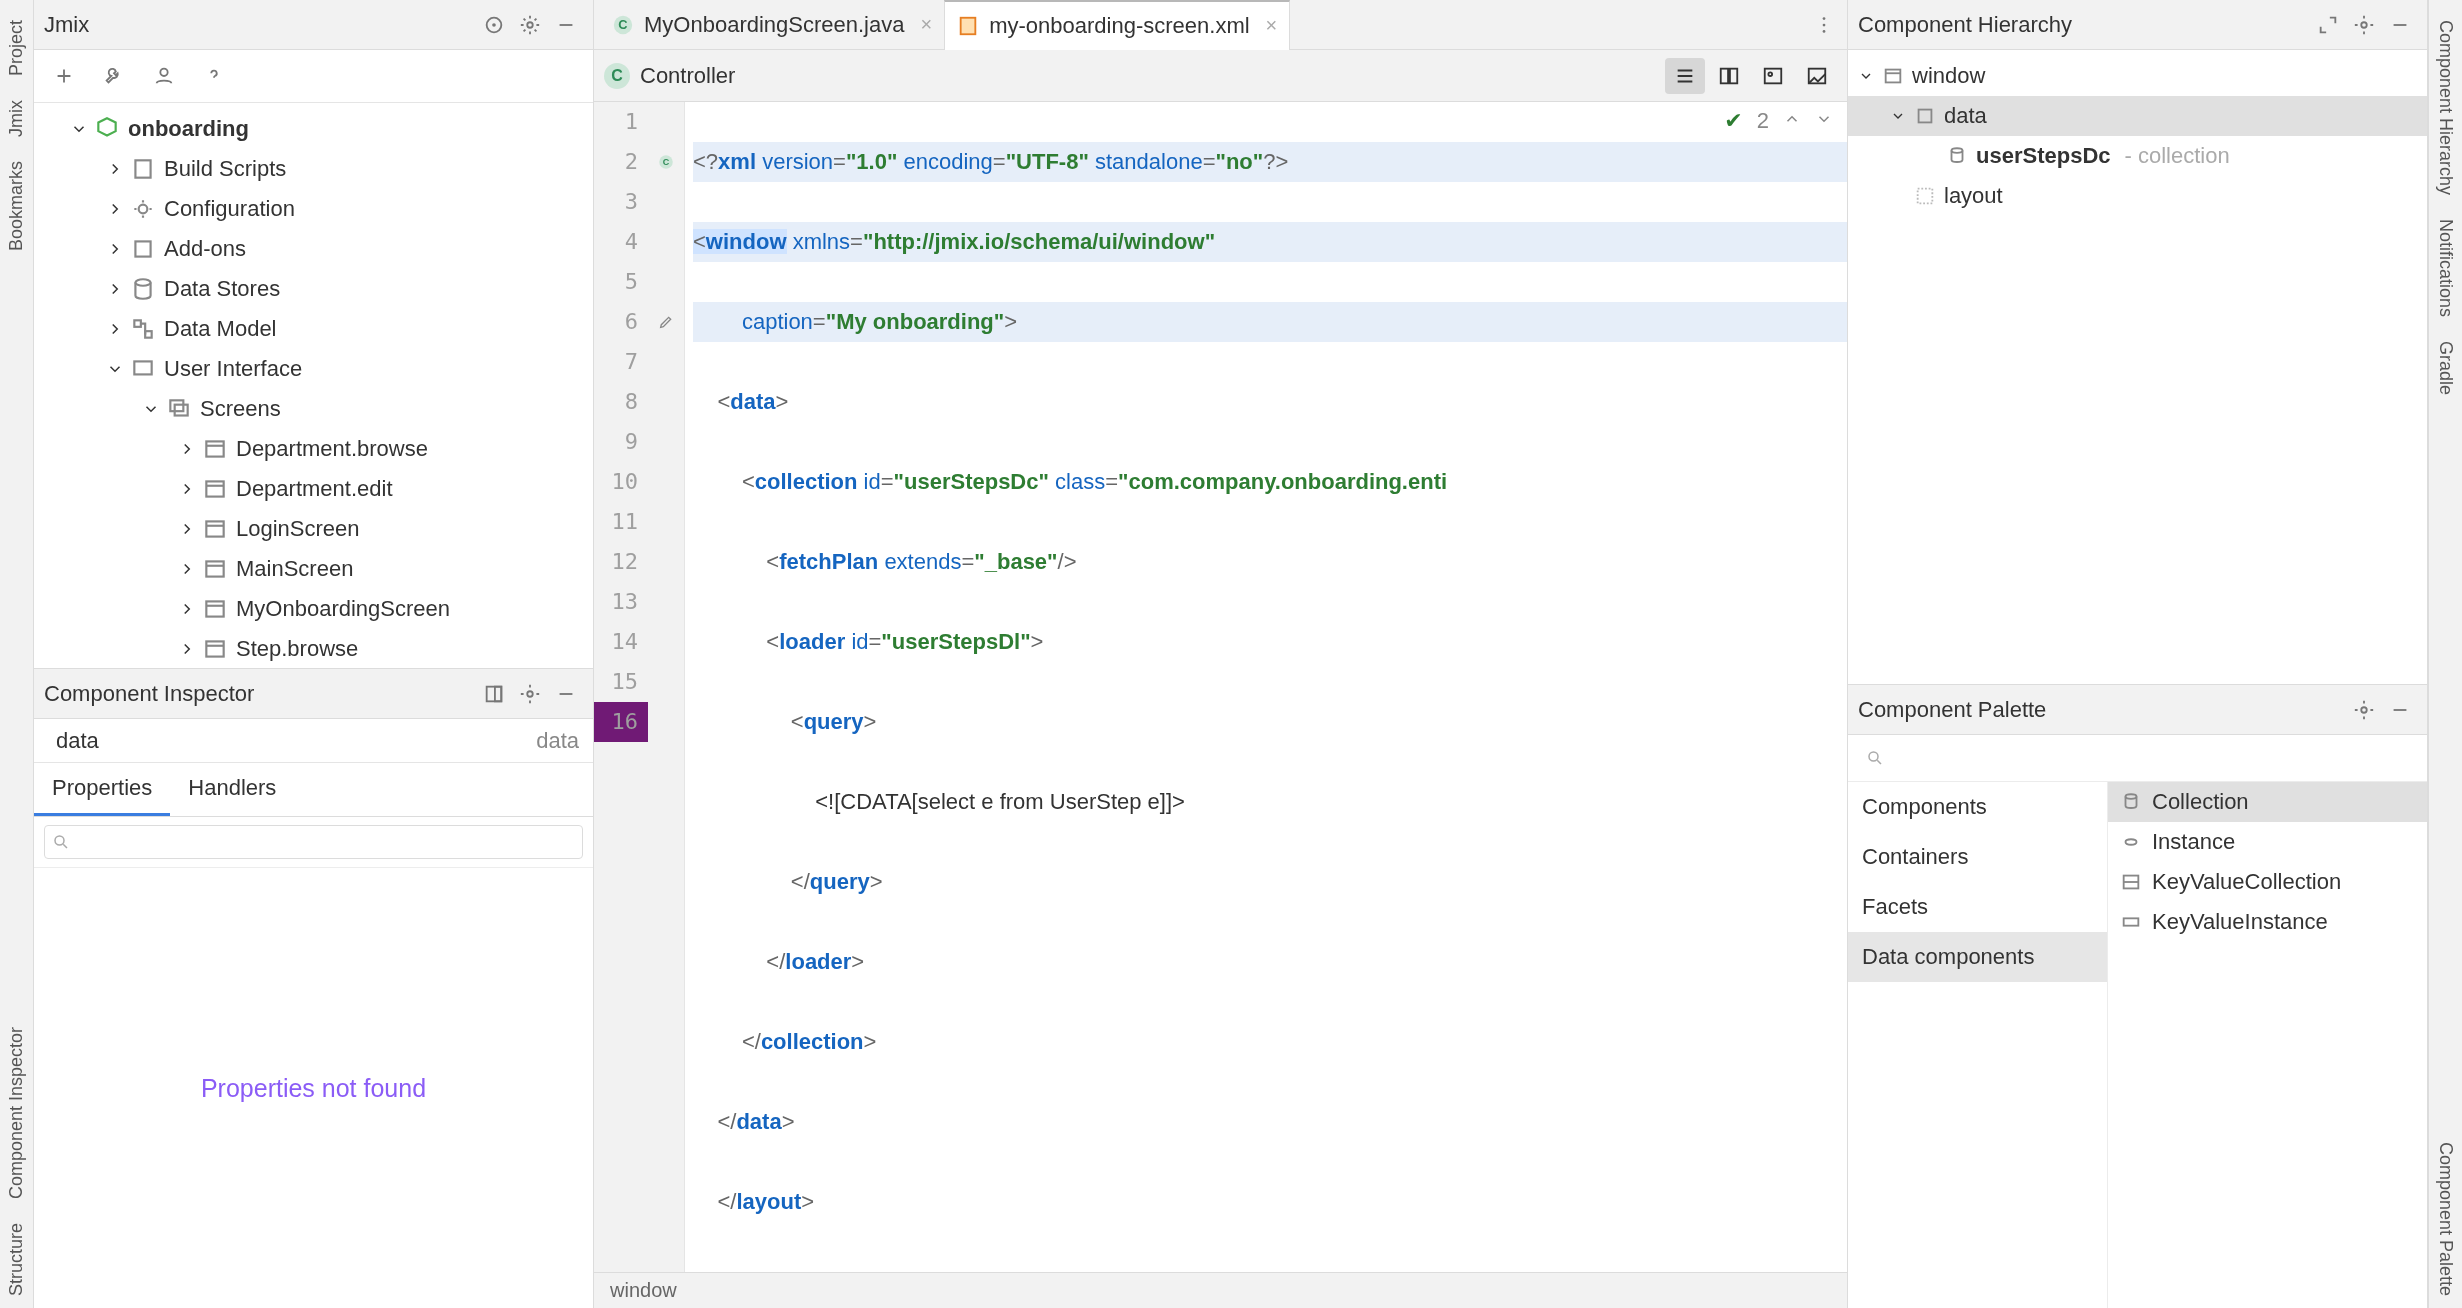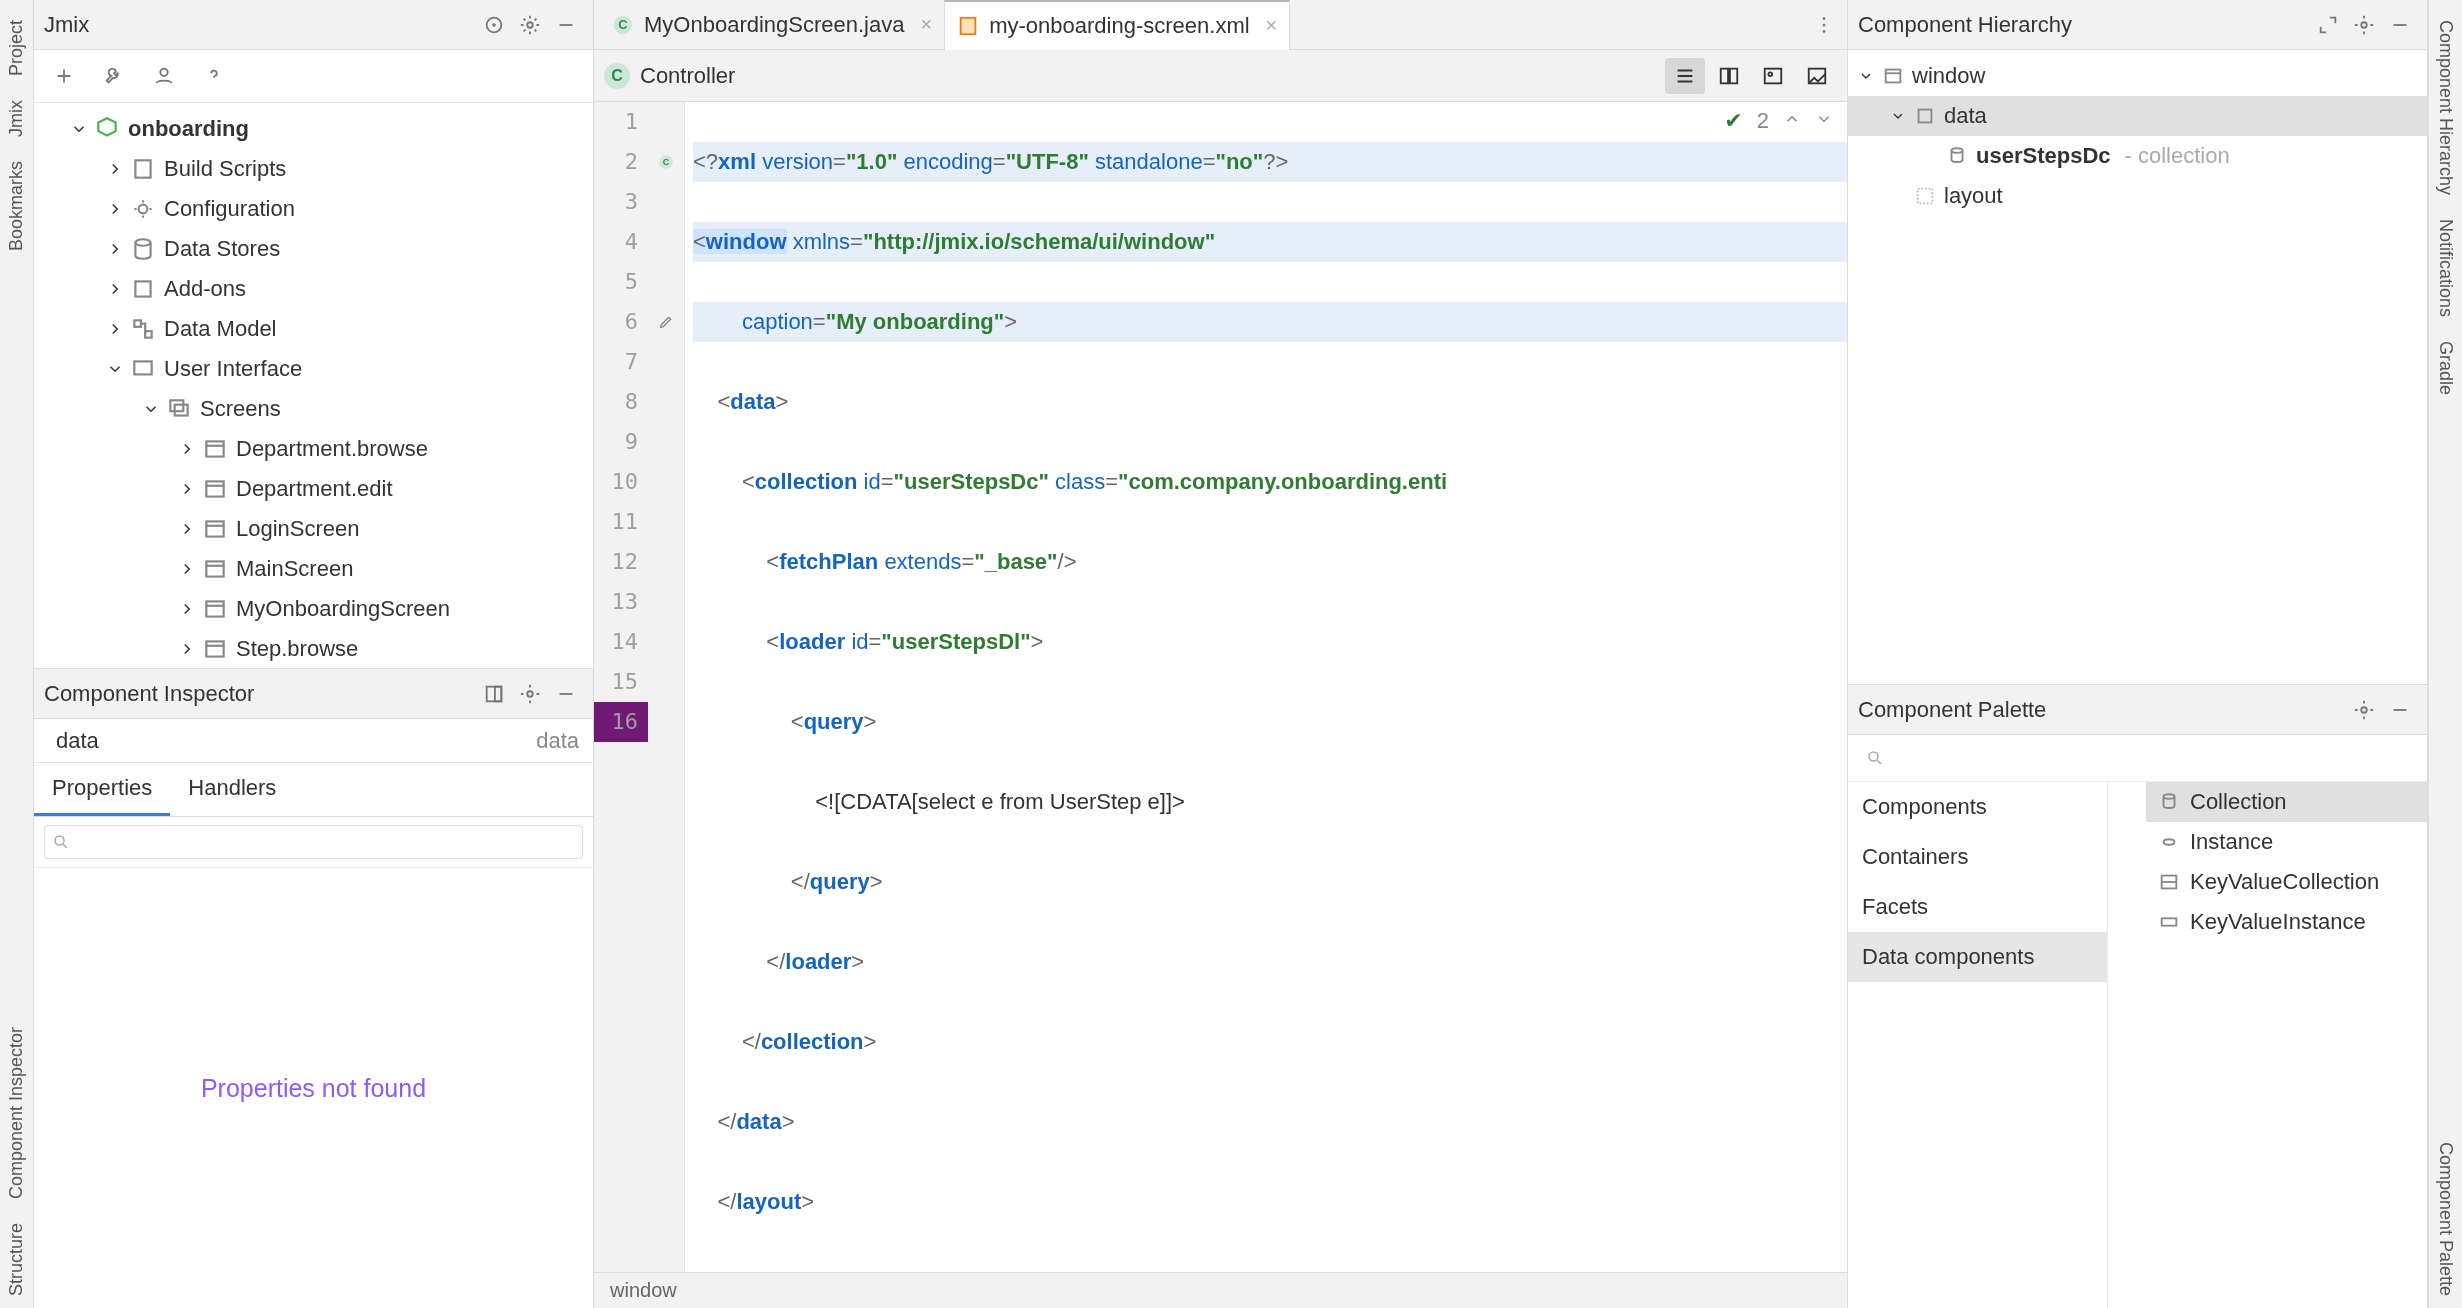--- a/index.html
+++ b/index.html
@@ -77,21 +77,21 @@
 
 .right-col { width: 580px; display: flex; flex-direction: column; background: #fff; border-right: 1px solid #dcdcdc; }
 .hierarchy-body { flex: 1; overflow: auto; padding: 6px 0; }
 .hrow { display: flex; align-items: center; height: 40px; padding: 0 10px; gap: 8px; }
 .hrow.sel { background: #e0e0e0; }
 .hrow .chev { width: 16px; }
 .hrow .ic { width: 22px; height: 22px; }
 .hrow .dim { color: #aaa; margin-left: 6px; }
 
 .palette-panel { border-top: 1px solid #dcdcdc; display: flex; flex-direction: column; height: 624px; }
-.palette-body { flex: 1; display: flex; gap: 38px; }
+.palette-body { flex: 1; display: flex; }
 .palette-cats { width: 260px; border-right: 1px solid #ececec; display: flex; flex-direction: column; }
 .palette-cats .cat { padding: 12px 14px; cursor: pointer; }
 .palette-cats .cat.active { background: #e6e6e6; }
 .palette-items { flex: 1; }
 .pitem { display: flex; align-items: center; height: 40px; padding: 0 12px; gap: 10px; cursor: pointer; }
 .pitem.sel { background: #e0e0e0; }
 .pitem .ic { width: 22px; height: 22px; }
 
 
 .right-rail { width: 34px; background: #f2f2f2; border-left: 1px solid #dcdcdc; display: flex; flex-direction: column; align-items: center; padding-top: 8px; }
@@ -204,36 +204,36 @@
             </svg>
           </span>
           <span>Configuration</span>
         </div>
       <div class="tree-row" style="padding-left:72px">
           <svg class="chev" viewBox="0 0 24 24">
             <path d="M9 6l6 6-6 6"></path>
           </svg>
           <span class="ti">
             <svg viewBox="0 0 24 24" style="stroke:#888">
+              <rect x="5" y="5" width="14" height="14"></rect>
+            </svg>
+          </span>
+          <span>Add-ons</span>
+        </div>
+      <div class="tree-row" style="padding-left:72px">
+          <svg class="chev" viewBox="0 0 24 24">
+            <path d="M9 6l6 6-6 6"></path>
+          </svg>
+          <span class="ti">
+            <svg viewBox="0 0 24 24" style="stroke:#888">
               <ellipse cx="12" cy="6" rx="7" ry="3"></ellipse>
               <path d="M5 6v12c0 1.7 3 3 7 3s7-1.3 7-3V6"></path>
             </svg>
           </span>
           <span>Data Stores</span>
-        </div>
-      <div class="tree-row" style="padding-left:72px">
-          <svg class="chev" viewBox="0 0 24 24">
-            <path d="M9 6l6 6-6 6"></path>
-          </svg>
-          <span class="ti">
-            <svg viewBox="0 0 24 24" style="stroke:#888">
-              <rect x="5" y="5" width="14" height="14"></rect>
-            </svg>
-          </span>
-          <span>Add-ons</span>
         </div>
       <div class="tree-row" style="padding-left:72px">
           <svg class="chev" viewBox="0 0 24 24">
             <path d="M9 6l6 6-6 6"></path>
           </svg>
           <span class="ti">
             <svg viewBox="0 0 24 24" style="stroke:#888">
               <rect x="4" y="4" width="6" height="6"></rect>
               <rect x="14" y="14" width="6" height="6"></rect>
               <path d="M10 7h4v10"></path>

